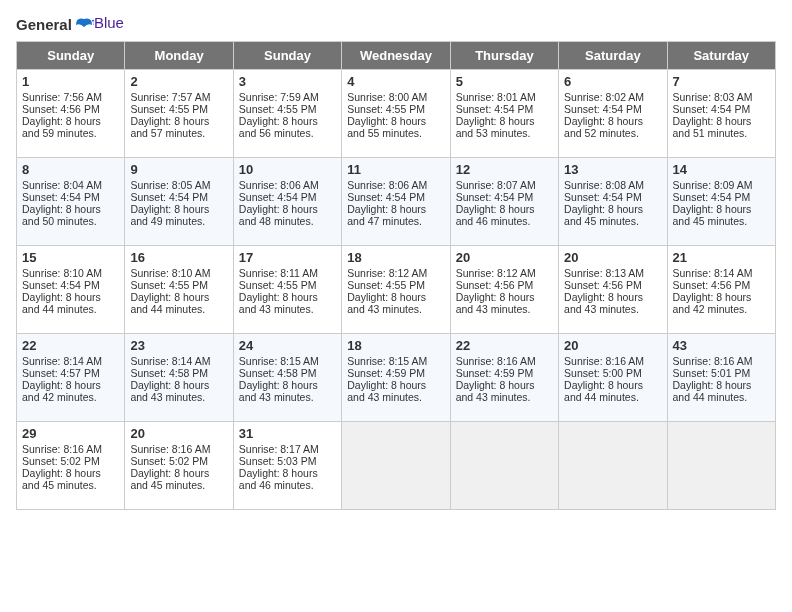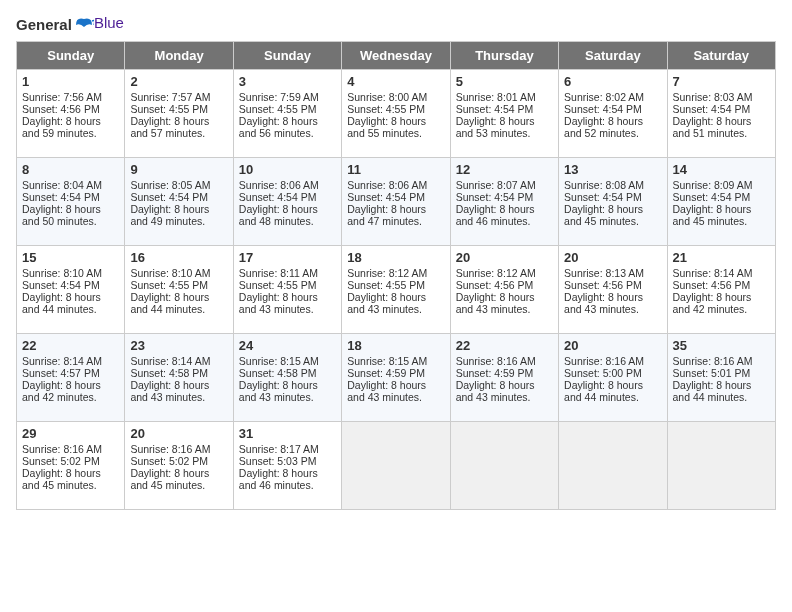--- a/index.html
+++ b/index.html
@@ -131,21 +131,21 @@
         <td><span class="day-num">20</span>Sunrise: 8:13 AM<br>Sunset: 4:56 PM<br>Daylight: 8 hours and 43 minutes.</td>
         <td><span class="day-num">21</span>Sunrise: 8:14 AM<br>Sunset: 4:56 PM<br>Daylight: 8 hours and 42 minutes.</td>
       </tr>
       <tr>
         <td><span class="day-num">22</span>Sunrise: 8:14 AM<br>Sunset: 4:57 PM<br>Daylight: 8 hours and 42 minutes.</td>
         <td><span class="day-num">23</span>Sunrise: 8:14 AM<br>Sunset: 4:58 PM<br>Daylight: 8 hours and 43 minutes.</td>
         <td><span class="day-num">24</span>Sunrise: 8:15 AM<br>Sunset: 4:58 PM<br>Daylight: 8 hours and 43 minutes.</td>
         <td><span class="day-num">18</span>Sunrise: 8:15 AM<br>Sunset: 4:59 PM<br>Daylight: 8 hours and 43 minutes.</td>
         <td><span class="day-num">22</span>Sunrise: 8:16 AM<br>Sunset: 4:59 PM<br>Daylight: 8 hours and 43 minutes.</td>
         <td><span class="day-num">20</span>Sunrise: 8:16 AM<br>Sunset: 5:00 PM<br>Daylight: 8 hours and 44 minutes.</td>
-        <td><span class="day-num">35</span>Sunrise: 8:16 AM<br>Sunset: 5:01 PM<br>Daylight: 8 hours and 44 minutes.</td>
+        <td><span class="day-num">43</span>Sunrise: 8:16 AM<br>Sunset: 5:01 PM<br>Daylight: 8 hours and 44 minutes.</td>
       </tr>
       <tr>
         <td><span class="day-num">29</span>Sunrise: 8:16 AM<br>Sunset: 5:02 PM<br>Daylight: 8 hours and 45 minutes.</td>
         <td><span class="day-num">20</span>Sunrise: 8:16 AM<br>Sunset: 5:02 PM<br>Daylight: 8 hours and 45 minutes.</td>
         <td><span class="day-num">31</span>Sunrise: 8:17 AM<br>Sunset: 5:03 PM<br>Daylight: 8 hours and 46 minutes.</td>
         <td class="cell-empty"></td>
         <td class="cell-empty"></td>
         <td class="cell-empty"></td>
         <td class="cell-empty"></td>
       </tr>

